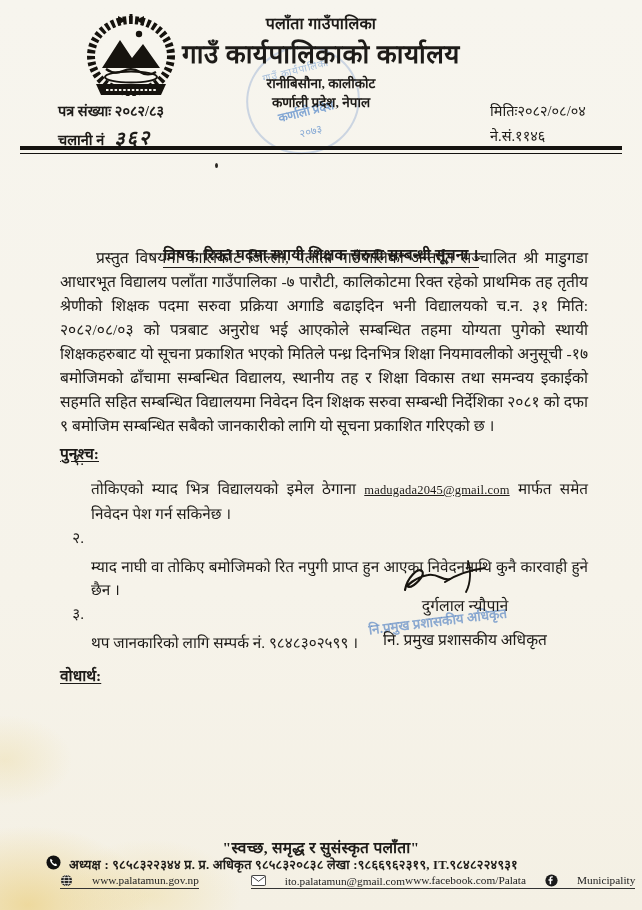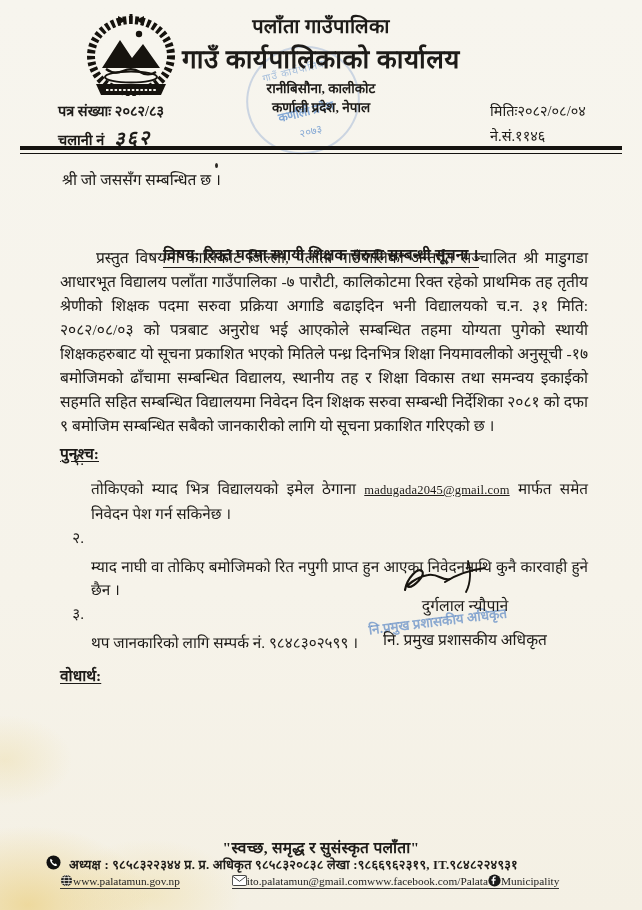--- a/index.html
+++ b/index.html
@@ -12,21 +12,21 @@
     font-family:"Liberation Serif","DejaVu Serif",serif;
     background:
       radial-gradient(170px 110px at 28px 905px, rgba(232,198,100,.55), rgba(232,198,100,0) 72%),
       radial-gradient(130px 80px at 150px 895px, rgba(236,212,135,.35), rgba(236,212,135,0) 70%),
       radial-gradient(90px 60px at 5px 760px, rgba(230,205,120,.25), rgba(230,205,120,0) 75%),
       linear-gradient(180deg,#f7f5ee 0%,#f6f3ea 65%,#f4f0e4 100%);
   }
   
   .logo{position:absolute;left:76px;top:14px;width:110px;height:94px;z-index:2;}
   .title-block{position:absolute;left:0;right:0;top:12px;text-align:center;z-index:1;font-weight:bold;}
-  .t1{font-size:20px;letter-spacing:.3px;}
+  .t1{font-size:16px;letter-spacing:.3px;}
   .t2{font-size:26px;margin-top:1px;letter-spacing:.5px;}
   .t3{font-size:13.5px;margin-top:3px;}
   .t4{font-size:13.5px;margin-top:1px;}
   .stamp-circle{
     position:absolute;left:246px;top:46px;width:110px;height:104px;
     border:2px solid rgba(104,140,198,.30);border-radius:50%;
     transform:rotate(-14deg);color:#6f9ad0;z-index:0;text-align:center;
   }
   .stamp-circle .s1{position:absolute;left:0;right:0;top:14px;font-size:10px;opacity:.6;letter-spacing:1px;}
   .stamp-circle .s2{position:absolute;left:0;right:0;top:55px;font-size:12px;opacity:.85;font-weight:bold;}
@@ -75,21 +75,21 @@
   
   .slogan{position:absolute;left:0;right:0;top:836px;text-align:center;font-size:15.5px;font-weight:bold;letter-spacing:.3px;}
   .footer-contacts{
     position:absolute;left:46px;top:855px;display:flex;align-items:flex-start;gap:8px;
     font-size:12.8px;font-weight:600;letter-spacing:.2px;
   }
   .footer-links{
     position:absolute;left:60px;top:874px;display:flex;align-items:center;
     font-size:11.3px;color:#222;
   }
-  .link-item{display:inline-flex;align-items:center;gap:0;border-bottom:1px solid #333;padding-bottom:1px;}
+  .link-item{display:inline-flex;align-items:flex-start;gap:19px;border-bottom:1px solid #333;padding-bottom:1px;}
   .gap-a{width:52px;}
   .icon{display:inline-flex;align-items:center;}
   .speck{position:absolute;left:215px;top:163px;width:3px;height:5px;background:#2a2722;border-radius:50%;}
 </style>
 </head>
 <body>
 
 <div class="page">
 
   <div class="stamp-circle">
@@ -133,21 +133,20 @@
     <div>ने.सं.११४६</div>
   </div>
 
   <div class="rule">
     <div class="thick"></div>
     <div class="thin"></div>
   </div>
 
   <div class="speck"></div>
 
-  <div class="addressee">श्री जो जससँग सम्बन्धित छ ।</div>
 
   <div class="subject-wrap">
     <span class="subject">विषय: रिक्त पदमा स्थायी शिक्षक सरुवा सम्बन्धी सूचना ।</span>
   </div>
 
   <div class="body-para">प्रस्तुत विषयमा कालिकोट जिल्ला, पलाँता गाउँपालिका अन्तर्गत सञ्चालित श्री माडुगडा आधारभूत विद्यालय पलाँता गाउँपालिका -७ पारौटी, कालिकोटमा रिक्त रहेको प्राथमिक तह तृतीय श्रेणीको शिक्षक पदमा सरुवा प्रक्रिया अगाडि बढाइदिन भनी विद्यालयको च.न. ३१ मिति: २०८२/०८/०३ को पत्रबाट अनुरोध भई आएकोले सम्बन्धित तहमा योग्यता पुगेको स्थायी शिक्षकहरुबाट यो सूचना प्रकाशित भएको मितिले पन्ध्र दिनभित्र शिक्षा नियमावलीको अनुसूची -१७ बमोजिमको ढाँचामा सम्बन्धित विद्यालय, स्थानीय तह र शिक्षा विकास तथा समन्वय इकाईको सहमति सहित सम्बन्धित विद्यालयमा निवेदन दिन शिक्षक सरुवा सम्बन्धी निर्देशिका २०८१ को दफा ९ बमोजिम सम्बन्धित सबैको जानकारीको लागि यो सूचना प्रकाशित गरिएको छ ।</div>
 
   <div class="ps-heading">पुनश्च:</div>
   <div class="ps-list">
     <div class="ps-item">

